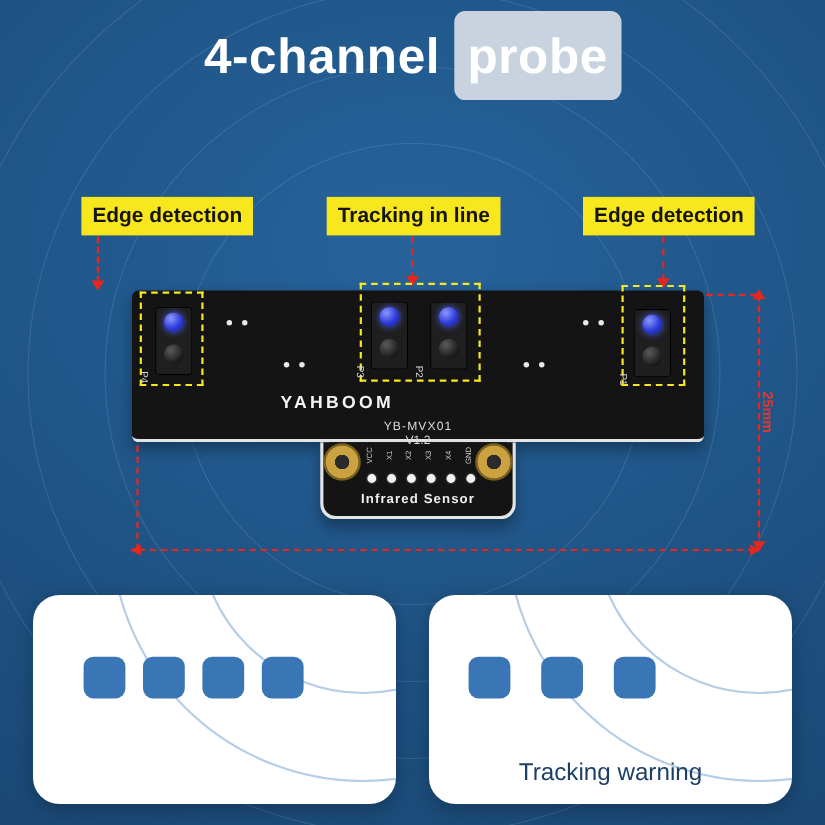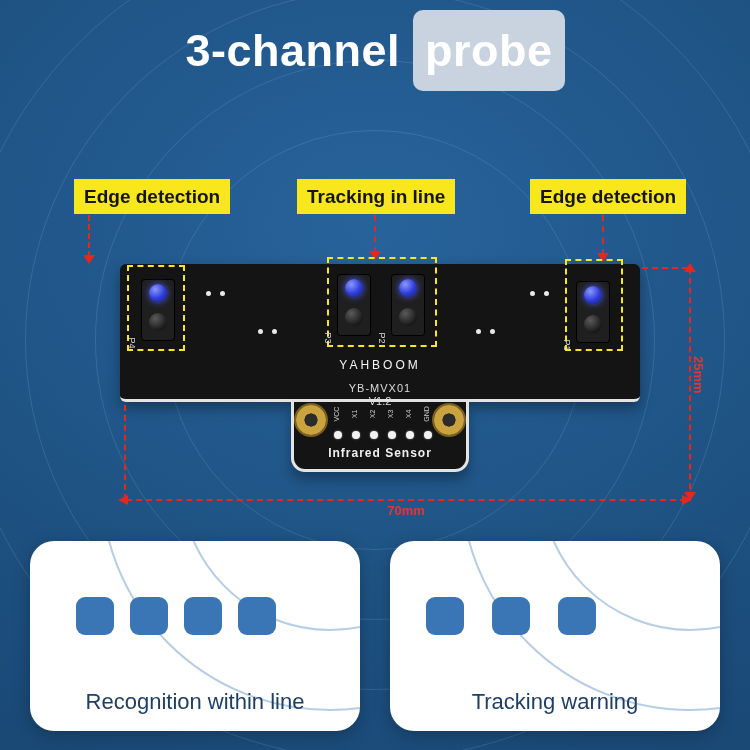--- a/index.html
+++ b/index.html
@@ -23,22 +23,22 @@
     border-radius:6px;border-bottom:3px solid #e4e4e4;box-shadow:0 6px 14px rgba(0,0,0,0.35);}
   .tab{position:absolute;left:291px;top:402px;width:178px;height:70px;background:#141414;
     border:3px solid #e4e4e4;border-top:none;border-radius:0 0 14px 14px;box-shadow:0 8px 12px rgba(0,0,0,0.3);}
   .sensor{position:absolute;width:34px;height:62px;background:#1f1f1f;border-radius:4px;box-shadow:inset 0 0 0 1px #000;}
   .dome{position:absolute;left:50%;transform:translateX(-50%);width:18px;height:18px;border-radius:50%;}
   .dome.blue{top:5px;background:radial-gradient(circle at 35% 30%, #8b97ff, #2c3bd8 55%, #131f8a);
     box-shadow:0 0 7px rgba(80,100,255,0.9);}
   .dome.dark{top:34px;background:radial-gradient(circle at 35% 30%, #5a5a5a, #232323 60%, #000);}
   .ybox{position:absolute;border:2px dashed #f8e71c;}
   .plabel{position:absolute;color:#d8d8d8;font-size:9px;transform:rotate(90deg);}
-  .logo{position:absolute;left:255px;top:358px;width:250px;text-align:center;color:#f4f4f4;
-    font-weight:normal;font-size:12px;letter-spacing:3px;}
+  .logo{position:absolute;left:255px;top:358px;width:250px;text-align:left;color:#f4f4f4;
+    font-weight:bold;font-size:16px;letter-spacing:3px;}
   .model{position:absolute;left:255px;top:382px;width:250px;text-align:center;color:#dcdcdc;font-size:11px;letter-spacing:1px;}
   .ver{position:absolute;left:255px;top:395px;width:250px;text-align:center;color:#dcdcdc;font-size:11px;}
   .hole{position:absolute;width:30px;height:30px;border-radius:50%;
     background:radial-gradient(circle,#2b2b2b 0 30%,#caa23f 32% 100%);box-shadow:0 0 0 2px #7c611e;}
   .pad{position:absolute;width:8px;height:8px;border-radius:50%;background:#f2f2f2;box-shadow:0 0 2px #999;}
   .pinlabel{position:absolute;width:22px;height:10px;color:#cccccc;font-size:7px;text-align:center;transform:rotate(-90deg);}
   .tabcaption{position:absolute;left:291px;top:446px;width:178px;text-align:center;color:#f0f0f0;
     font-weight:bold;font-size:12px;letter-spacing:1px;}
   .dot{position:absolute;width:5px;height:5px;border-radius:50%;background:#e9e9e9;}
   .dimlabel{position:absolute;color:#e8352c;font-weight:bold;font-size:13px;}
@@ -52,21 +52,21 @@
 </head>
 <body>
 
 <div id="stage">
 
   <div class="ring" style="left:165px;top:130px;width:420px;height:420px"></div>
   <div class="ring" style="left:95px;top:60px;width:560px;height:560px"></div>
   <div class="ring" style="left:25px;top:-10px;width:700px;height:700px"></div>
   <div class="ring" style="left:-45px;top:-80px;width:840px;height:840px"></div>
 
-  <div class="tline" style="top:24px"><span>3-channel </span><span class="hl">probe</span></div>
+  <div class="tline" style="top:24px"><span>4-channel </span><span class="hl">probe</span></div>
 
   <div class="callout" style="left:74px">Edge detection</div>
   <div class="callout" style="left:297px">Tracking in line</div>
   <div class="callout" style="left:530px">Edge detection</div>
 
   <div class="vdash" style="left:88px;top:215px;height:42px"></div>
   <div class="arr down" style="left:83px;top:255px"></div>
   <div class="vdash" style="left:374px;top:215px;height:38px"></div>
   <div class="arr down" style="left:369px;top:251px"></div>
   <div class="vdash" style="left:602px;top:215px;height:40px"></div>
@@ -128,37 +128,35 @@
   <div class="dot" style="left:272px;top:329px"></div>
   <div class="dot" style="left:476px;top:329px"></div>
   <div class="dot" style="left:490px;top:329px"></div>
   <div class="dot" style="left:530px;top:291px"></div>
   <div class="dot" style="left:544px;top:291px"></div>
 
   <div class="vdash" style="left:124px;top:405px;height:95px"></div>
   <div class="hdash" style="left:126px;top:499px;width:560px"></div>
   <div class="arr left" style="left:118px;top:495px"></div>
   <div class="arr right" style="left:682px;top:495px"></div>
-  <div class="dimlabel" style="left:126px;top:503px;width:560px;text-align:center">70mm</div>
   <div class="hdash" style="left:642px;top:267px;width:46px"></div>
   <div class="vdash" style="left:689px;top:268px;height:231px"></div>
   <div class="arr up" style="left:684px;top:263px"></div>
   <div class="arr down" style="left:684px;top:492px"></div>
   <div class="dimlabel" style="left:706px;top:356px;transform:rotate(90deg);transform-origin:0 0">25mm</div>
 
   <div class="card" style="left:30px">
     <div class="arc" style="left:70px;top:-290px;width:460px;height:460px"></div>
     <div class="arc" style="left:150px;top:-210px;width:300px;height:300px"></div>
     <div class="sqrow" style="left:46px;gap:16px">
       <div class="sq"></div>
       <div class="sq"></div>
       <div class="sq"></div>
       <div class="sq"></div>
     </div>
-    <div class="card-caption">Recognition within line</div>
   </div>
 
   <div class="card" style="left:390px">
     <div class="arc" style="left:70px;top:-290px;width:460px;height:460px"></div>
     <div class="arc" style="left:150px;top:-210px;width:300px;height:300px"></div>
     <div class="sqrow" style="left:36px;gap:28px">
       <div class="sq"></div>
       <div class="sq"></div>
       <div class="sq"></div>
     </div>

